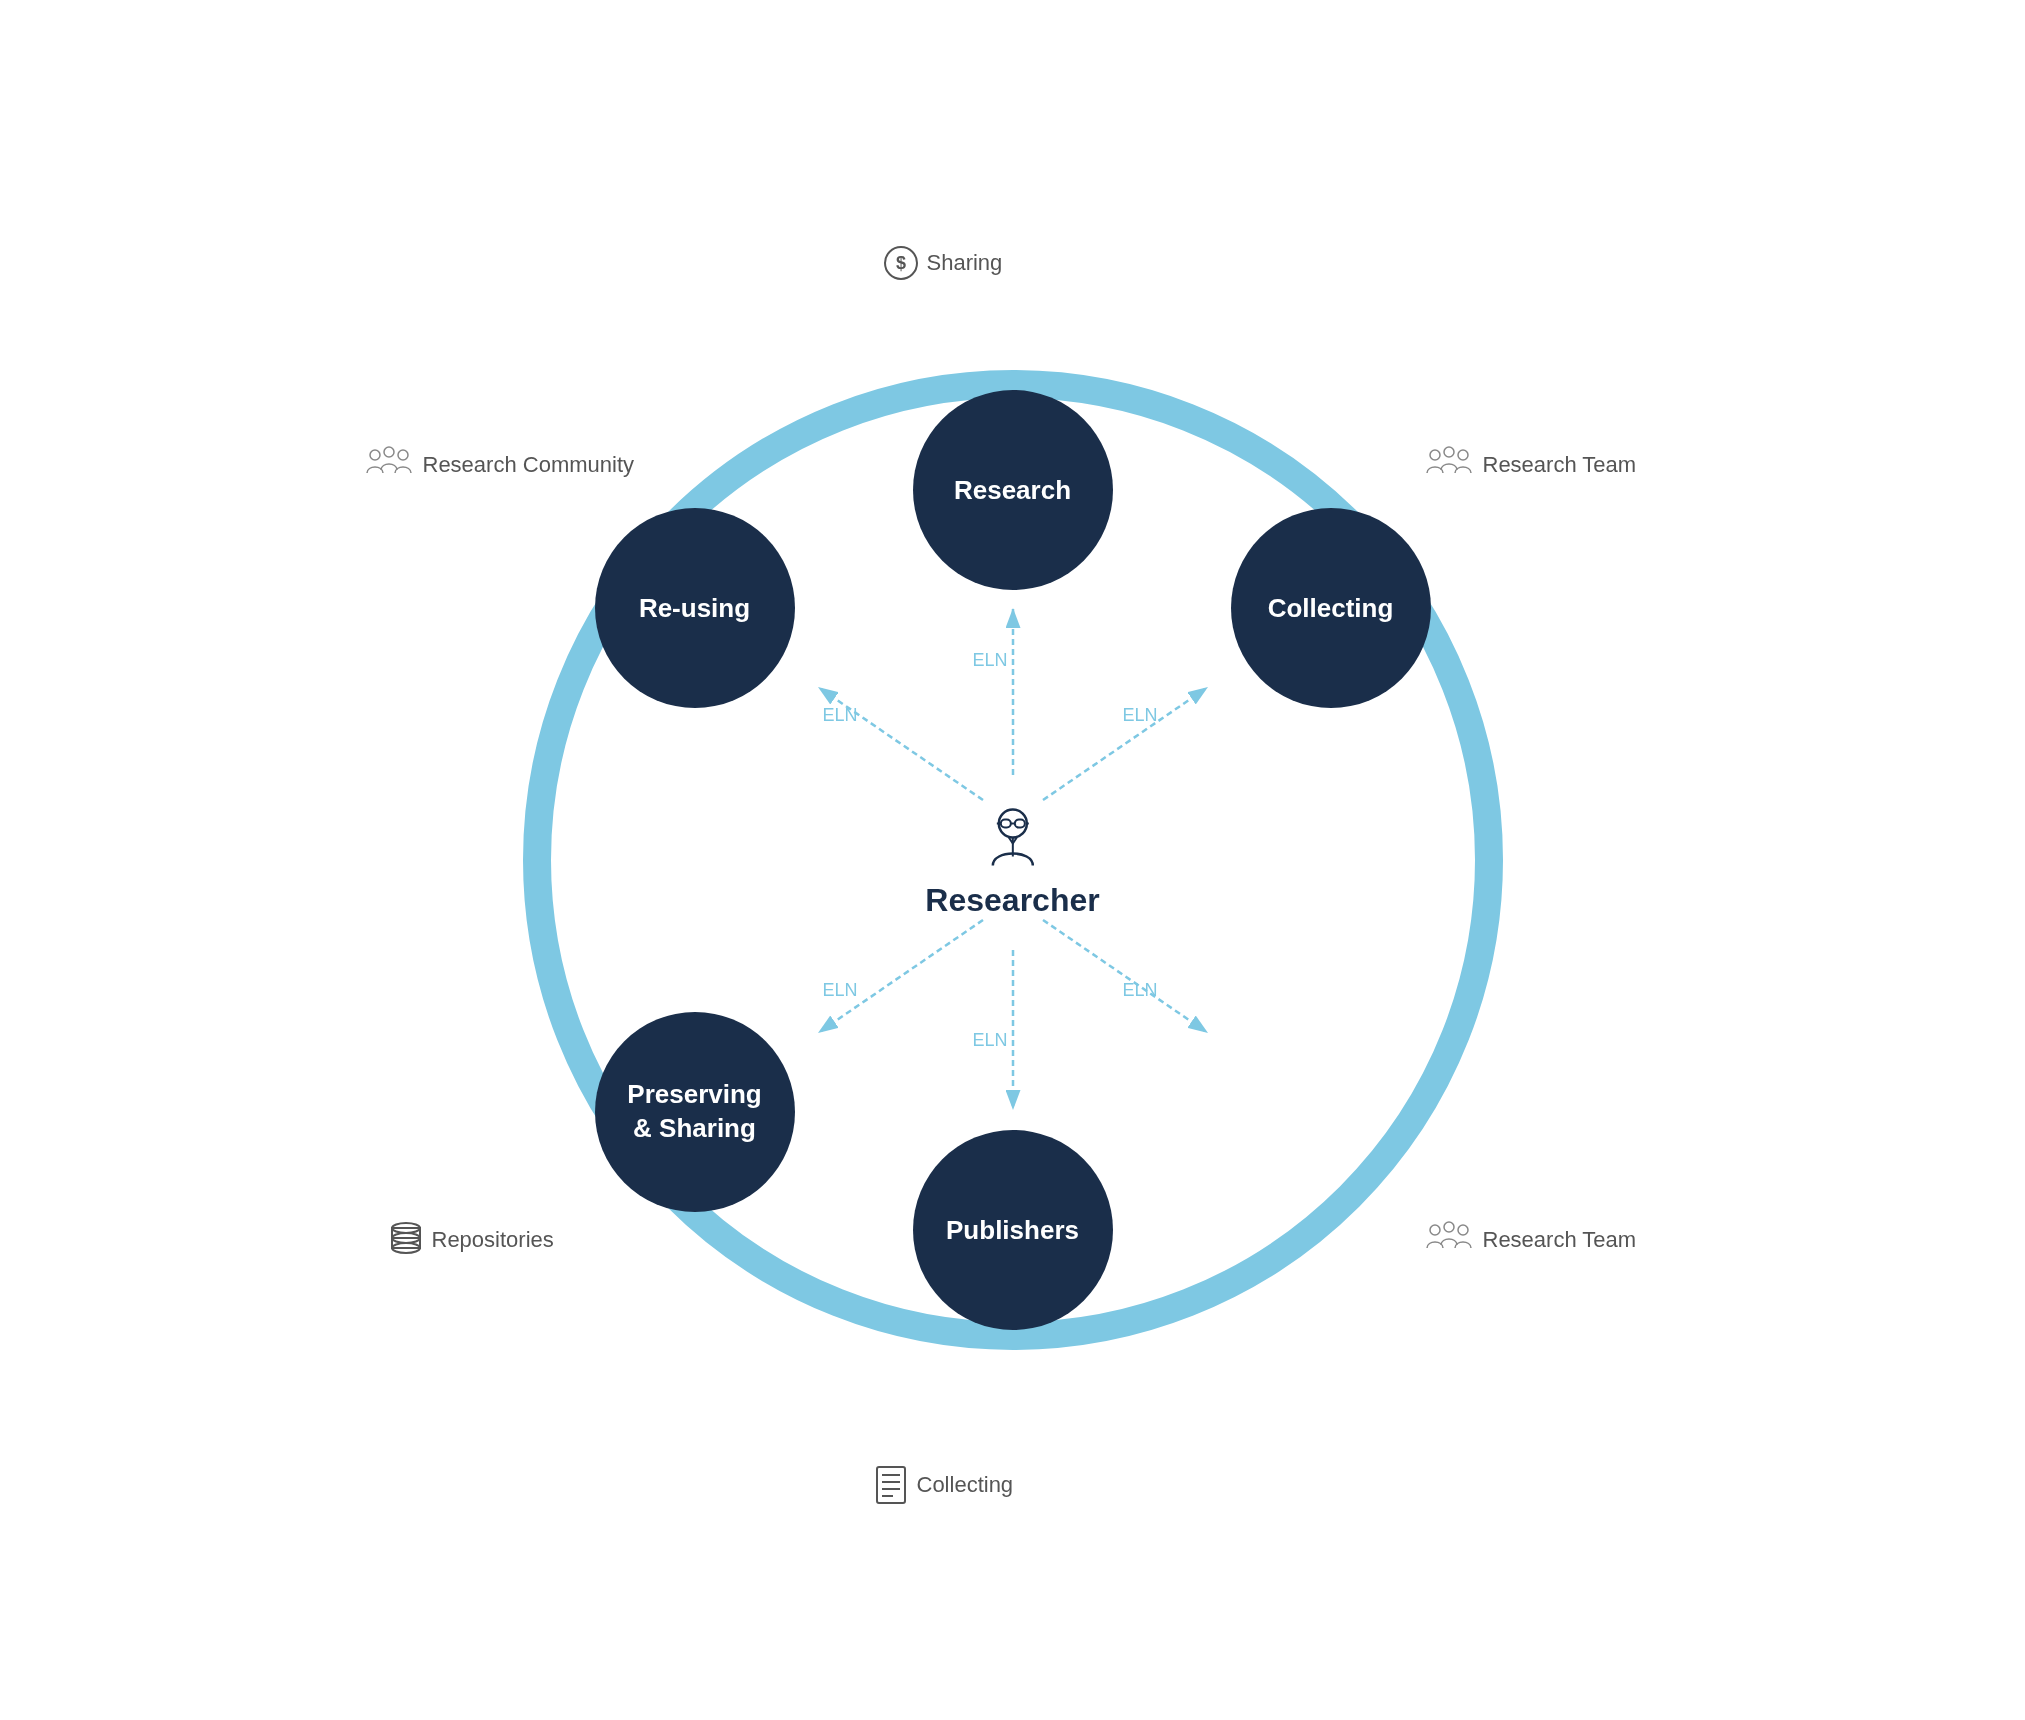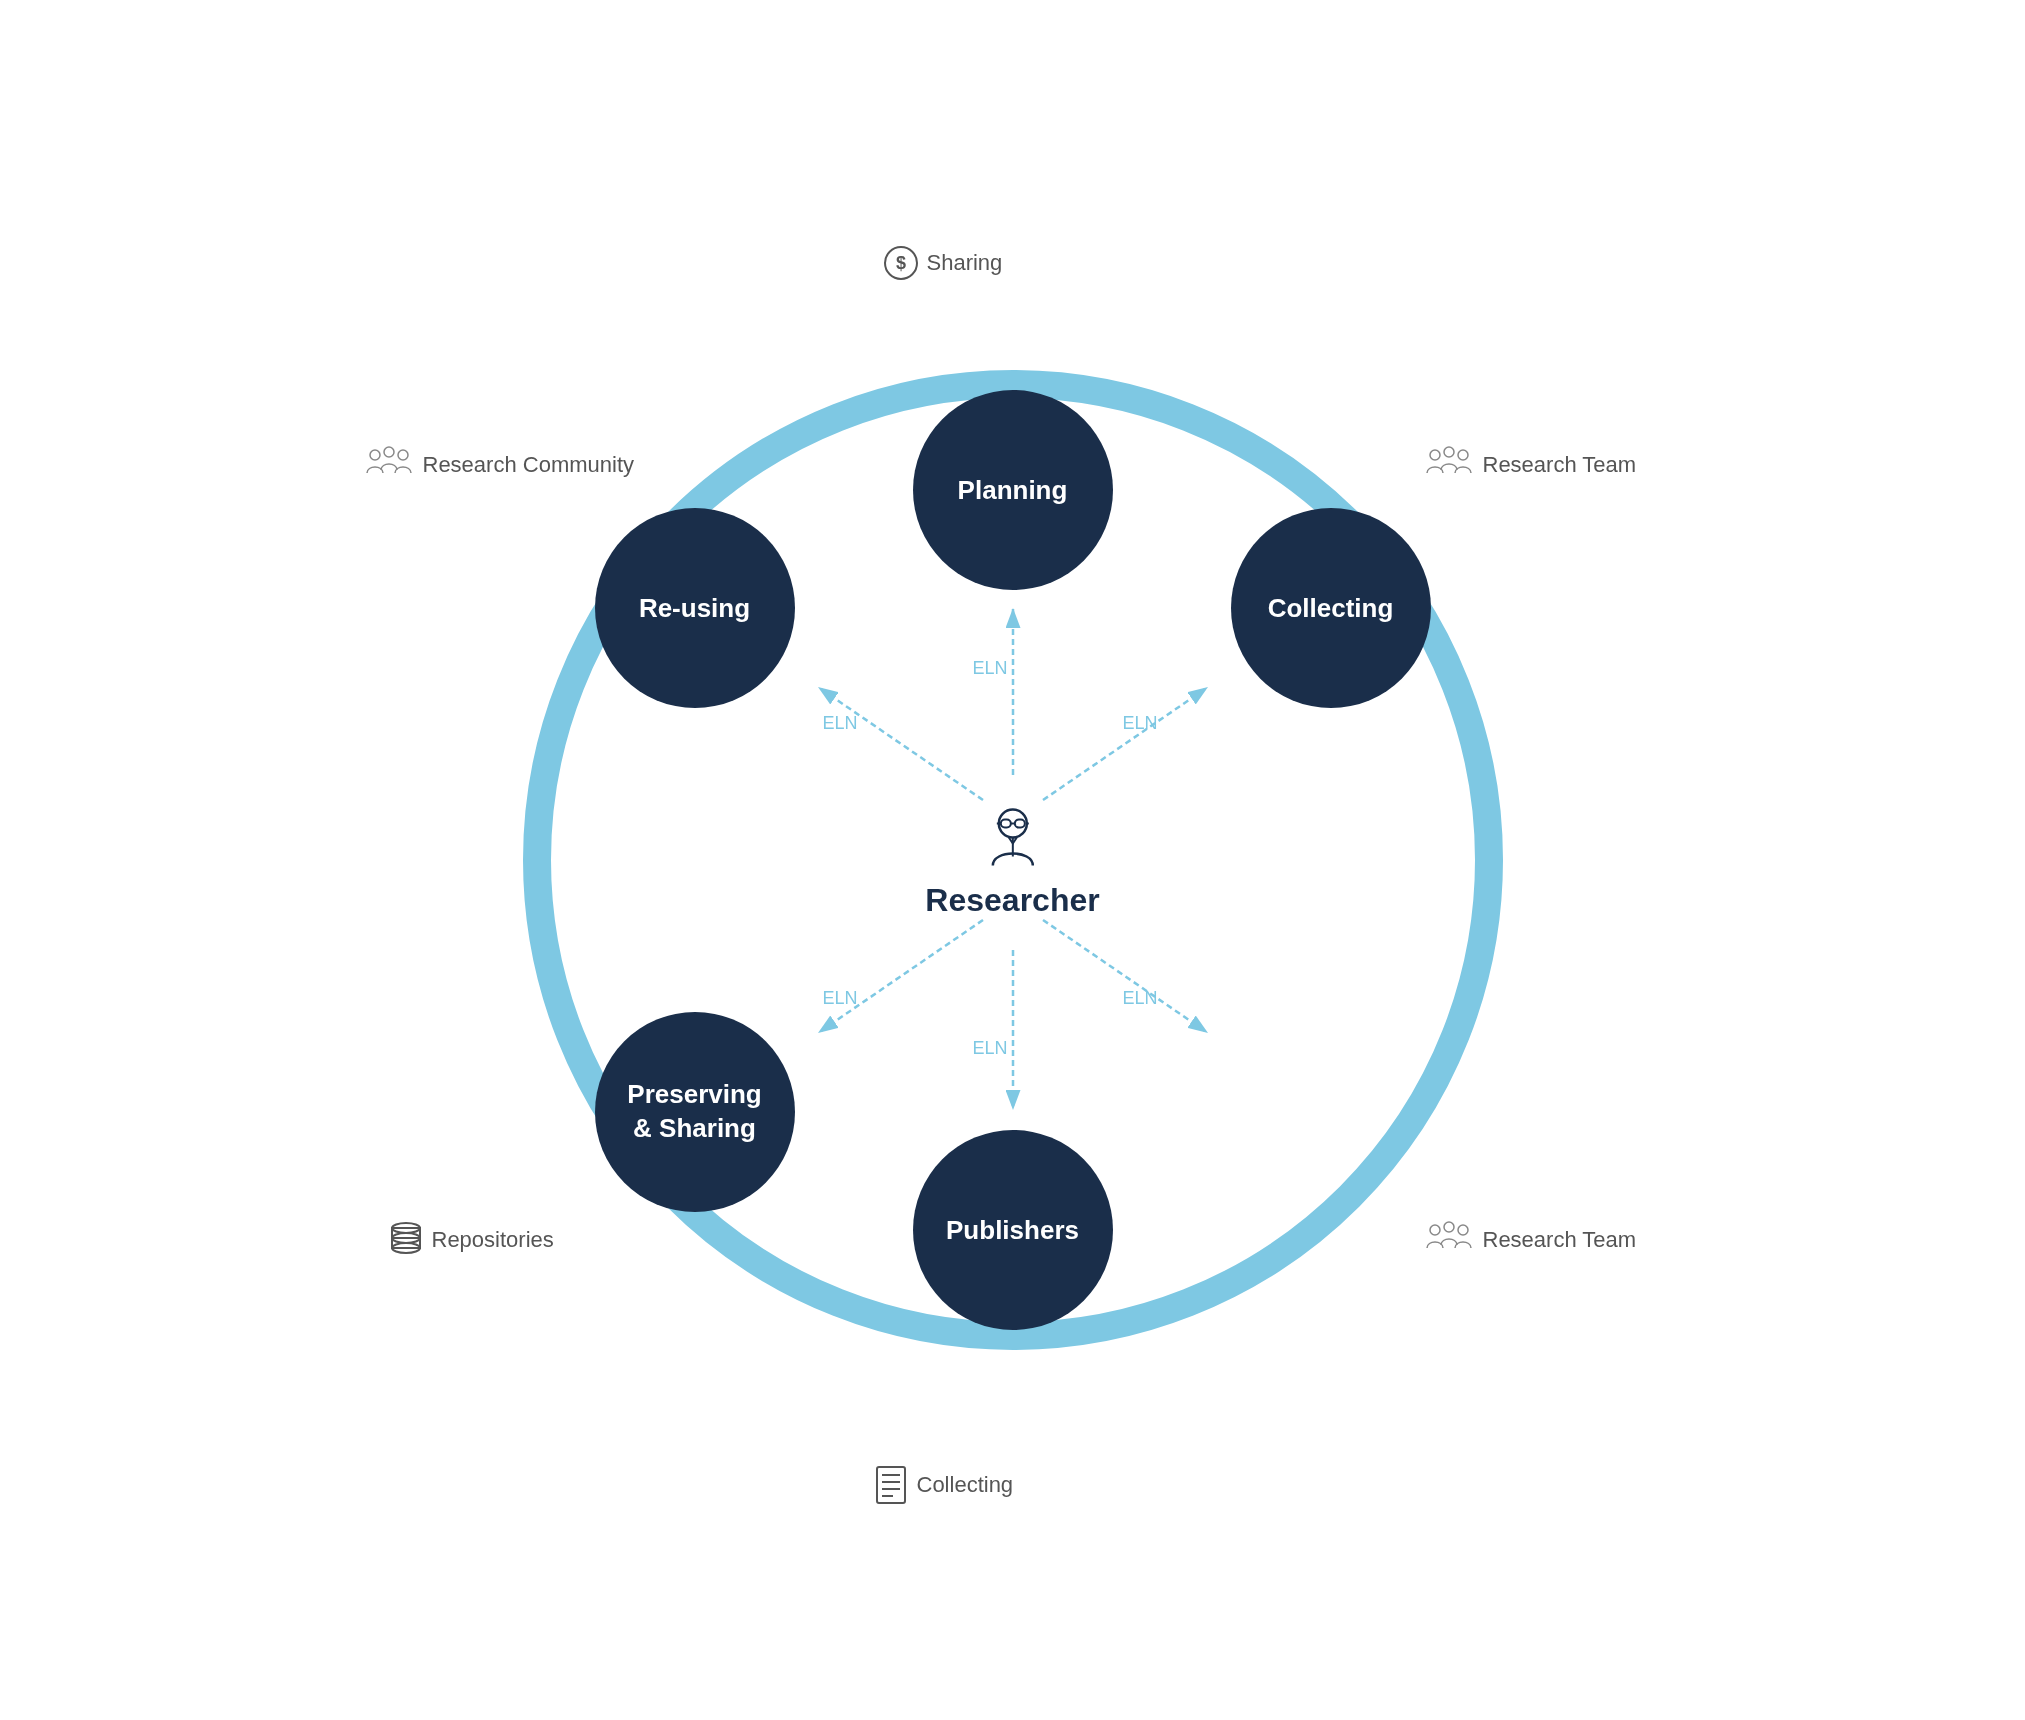--- a/index.html
+++ b/index.html
@@ -70,21 +70,20 @@
       z-index: 5;
     }
     
     .eln-label {
       position: absolute;
       font-size: 18px;
       font-weight: 500;
       color: #7ec8e3;
       z-index: 8;
       white-space: nowrap;
-      margin-top: 8px;
     }
     
     .ext-label {
       position: absolute;
       display: flex;
       align-items: center;
       gap: 8px;
       font-size: 22px;
       color: #555;
       font-weight: 400;
@@ -126,21 +125,21 @@
     <line x1="730" y1="760" x2="895" y2="873" stroke="#7ec8e3" stroke-width="2.5" stroke-dasharray="6,4" marker-end="url(#arrowhead)"></line>
 
     <line x1="700" y1="790" x2="700" y2="950" stroke="#7ec8e3" stroke-width="2.5" stroke-dasharray="6,4" marker-end="url(#arrowhead)"></line>
 
     <line x1="670" y1="760" x2="505" y2="873" stroke="#7ec8e3" stroke-width="2.5" stroke-dasharray="6,4" marker-end="url(#arrowhead)"></line>
 
     <line x1="670" y1="640" x2="505" y2="527" stroke="#7ec8e3" stroke-width="2.5" stroke-dasharray="6,4" marker-end="url(#arrowhead)"></line>
   </svg>
 
   <div class="node" style="left: 700px; top: 330px;">
-    <span>Planning</span>
+    <span>Research</span>
   </div>
 
   <div class="node" style="left: 1018px; top: 448px;">
     <span>Collecting</span>
   </div>
 
 
   <div class="node" style="left: 700px; top: 1070px;">
     <span>Publishers</span>
   </div>

